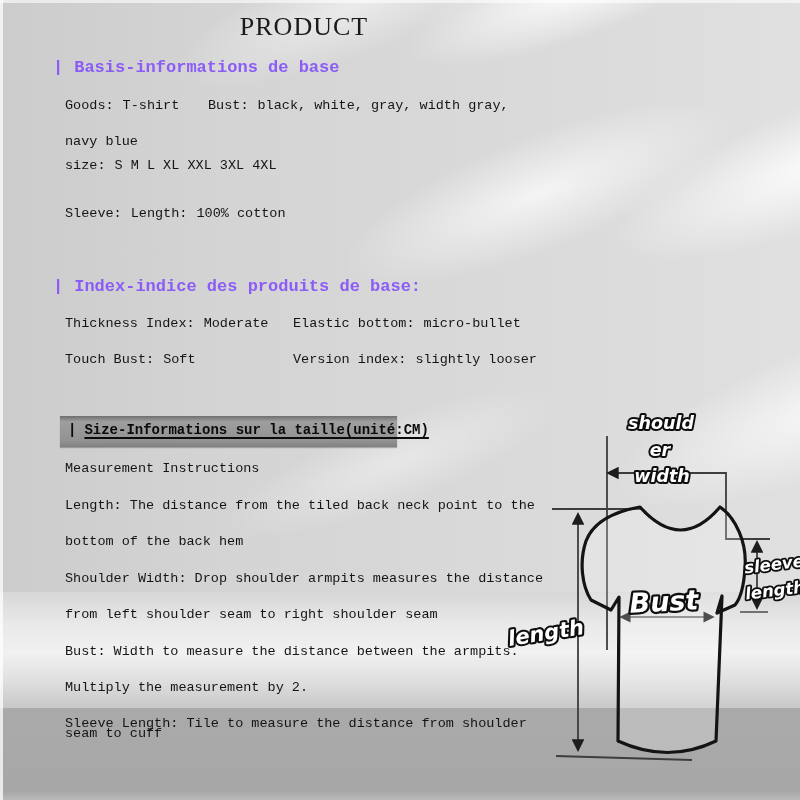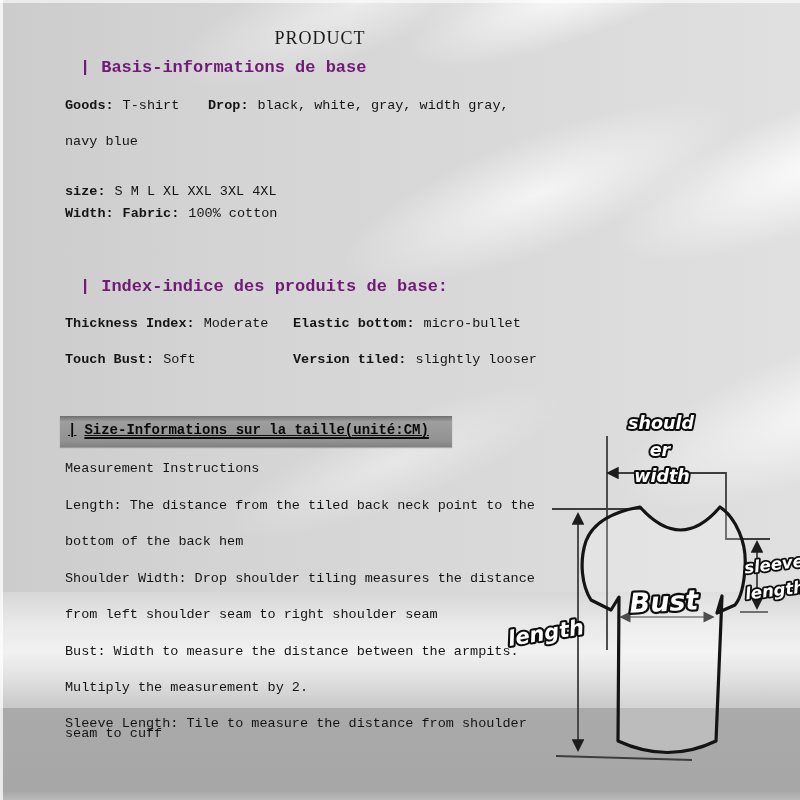--- a/index.html
+++ b/index.html
@@ -19,31 +19,31 @@
              radial-gradient(ellipse 250px 60px at 46% 56%, rgba(255,255,255,.4), rgba(255,255,255,0) 72%),
              radial-gradient(ellipse 270px 70px at 56% 14%, rgba(255,255,255,.5), rgba(255,255,255,0) 72%);}
   .bg-mid{top:592px;width:800px;height:116px;
           background:linear-gradient(180deg,#d7d7d7 0%,#e9e9e9 28%,#f1f1f1 52%,#e3e3e3 72%,#c8c8c8 100%);}
   .bg-bottom{top:708px;width:800px;height:92px;
           background:linear-gradient(180deg,#aaaaaa 0%,#a7a7a7 90%,#b9b9b9 100%);}
   .edge-left{top:0;width:3px;height:800px;background:rgba(255,255,255,.75);}
   .edge-top{top:0;width:800px;height:3px;background:rgba(255,255,255,.6);}
   
   .txt{position:absolute;left:65px;white-space:pre;font-size:13.5px;color:#151515;z-index:3;}
-  .txt b{font-weight:bold;}
+  .txt b{font-weight:normal;}
   .lbl{margin-right:9px;}
   .cell{display:inline-block;}
-  .title{position:absolute;top:12px;left:0;width:608px;text-align:center;margin:16px;z-index:3;
-         font-family:"Liberation Serif","DejaVu Serif",serif;font-size:18px;font-weight:normal;
+  .title{position:absolute;top:12px;left:0;width:608px;text-align:center;margin:0;z-index:3;
+         font-family:"Liberation Serif","DejaVu Serif",serif;font-size:26px;font-weight:normal;
          color:#1a1a1a;letter-spacing:1px;}
-  .heading{position:absolute;left:80px;font-size:17px;font-weight:bold;color:#701a75;z-index:3;white-space:pre;}
+  .heading{position:absolute;left:53px;font-size:17px;font-weight:bold;color:#8b5cf6;z-index:3;white-space:pre;}
   .heading .pipe{margin-right:11px;font-weight:bold;}
-  .bar{position:absolute;left:60px;top:416px;width:392px;height:31px;z-index:3;
+  .bar{position:absolute;left:60px;top:416px;width:337px;height:31px;z-index:3;
        background:linear-gradient(180deg,#6e6e6e 0%,#9e9e9e 18%,#929292 80%,#818181 100%);
-       box-shadow:0 1px 1px rgba(0,0,0,.25);text-decoration:underline;}
+       box-shadow:0 1px 1px rgba(0,0,0,.25);}
   .bar-inner{padding:6px 0 0 8px;font-size:14px;font-weight:bold;color:#0a0a0a;white-space:pre;}
   .bar-inner .pipe{margin-right:8px;}
   .bar-inner .us{text-decoration:underline;text-decoration-thickness:1.5px;text-underline-offset:3px;}
   
   .diagram{position:absolute;left:480px;top:395px;z-index:2;}
   .mline{stroke:#3d3d3d;stroke-width:1.8;fill:none;}
   .mline.thin{stroke:#555;stroke-width:1.6;}
   .shirt{stroke:#141414;stroke-width:3.2;fill:rgba(255,255,255,.22);stroke-linejoin:round;}
   .dlab{font-family:"DejaVu Sans","Liberation Sans",sans-serif;font-weight:bold;font-style:italic;
         fill:#ffffff;stroke:#0e0e0e;paint-order:stroke fill;stroke-linejoin:round;text-anchor:middle;}
@@ -56,42 +56,42 @@
   </div>
 <div class="layer bg-mid"></div>
 <div class="layer bg-bottom"></div>
 <div class="layer edge-left"></div>
 <div class="layer edge-top"></div>
 
 <h1 class="title">PRODUCT</h1>
 
 <div class="heading" style="top:58px"><span class="pipe">|</span><span>Basis-informations de base</span></div>
 
-<div class="txt" style="top:98px"><span class="cell" style="width:143px"><b class="lbl">Goods:</b><span>T-shirt</span></span><b class="lbl">Drop:</b><span>black, white, gray, width gray,</span></div>
+<div class="txt" style="top:98px"><span class="cell" style="width:143px"><b class="lbl">Goods:</b><span>T-shirt</span></span><b class="lbl">Bust:</b><span>black, white, gray, width gray,</span></div>
 
 <div class="txt" style="top:134px"><span>navy blue</span></div>
 
-<div class="txt" style="top:184px"><b class="lbl">size:</b><span>S M L XL XXL 3XL 4XL</span></div>
+<div class="txt" style="top:158px"><b class="lbl">size:</b><span>S M L XL XXL 3XL 4XL</span></div>
 
-<div class="txt" style="top:206px"><b class="lbl">Width:</b><b class="lbl">Fabric:</b><span>100% cotton</span></div>
+<div class="txt" style="top:206px"><b class="lbl">Sleeve:</b><b class="lbl">Length:</b><span>100% cotton</span></div>
 
 <div class="heading" style="top:277px"><span class="pipe">|</span><span>Index-indice des produits de base:</span></div>
 
 <div class="txt" style="top:316px"><span class="cell" style="width:228px"><b class="lbl">Thickness Index:</b><span>Moderate</span></span><b class="lbl">Elastic bottom:</b><span>micro-bullet</span></div>
 
-<div class="txt" style="top:352px"><span class="cell" style="width:228px"><b class="lbl">Touch Bust:</b><span>Soft</span></span><b class="lbl">Version tiled:</b><span>slightly looser</span></div>
+<div class="txt" style="top:352px"><span class="cell" style="width:228px"><b class="lbl">Touch Bust:</b><span>Soft</span></span><b class="lbl">Version index:</b><span>slightly looser</span></div>
 
 <div class="bar">
     <div class="bar-inner"><span class="pipe">|</span><span class="us">Size-Informations sur la taille(unité:CM)</span></div>
   </div>
 
 <div class="txt" style="top:461px">Measurement Instructions</div>
 <div class="txt" style="top:498px">Length: The distance from the tiled back neck point to the</div>
 <div class="txt" style="top:534px">bottom of the back hem</div>
-<div class="txt" style="top:571px">Shoulder Width: Drop shoulder tiling measures the distance</div>
+<div class="txt" style="top:571px">Shoulder Width: Drop shoulder armpits measures the distance</div>
 <div class="txt" style="top:607px">from left shoulder seam to right shoulder seam</div>
 <div class="txt" style="top:644px">Bust: Width to measure the distance between the armpits.</div>
 <div class="txt" style="top:680px">Multiply the measurement by 2.</div>
 <div class="txt" style="top:716px">Sleeve Length: Tile to measure the distance from shoulder</div>
 <div class="txt" style="top:726px">seam to cuff</div>
 
 <svg class="diagram" width="320" height="405" viewBox="480 395 320 800 405">
 </svg>
 
 <svg class="diagram" width="320" height="405" viewBox="480 395 320 405">

